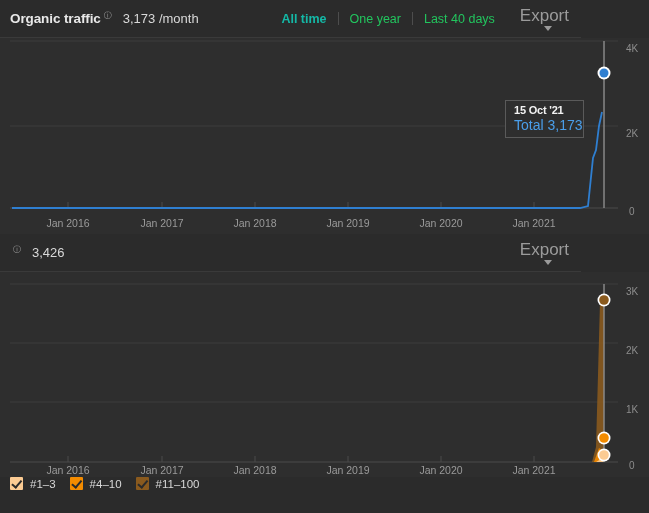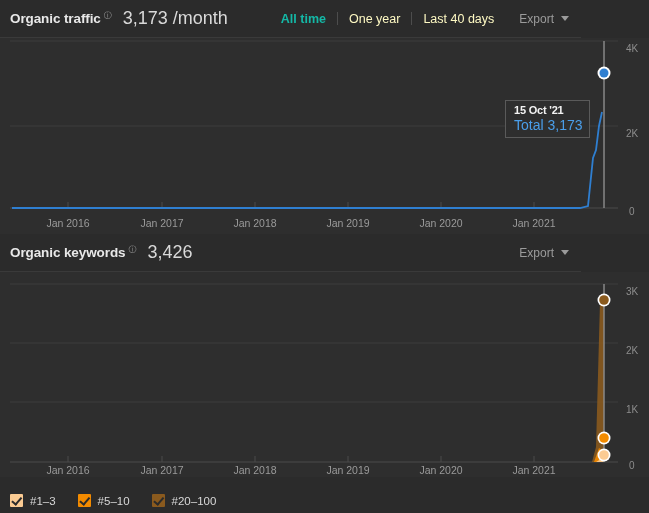--- a/index.html
+++ b/index.html
@@ -30,52 +30,53 @@
   .info-i {
     font-size: 8px;
     color: #9a9a9a;
     margin-left: 3px;
     align-self: flex-start;
     margin-top: 10px;
     font-style: normal;
     cursor: default;
   }
   .sec-value {
-    font-size: 18px;
+    font-size: 13px;
     color: #d9d9d9;
     margin-left: 11px;
   }
   .head-right {
     margin-left: auto;
     display: flex;
     align-items: center;
   }
   .ranges { display: flex; align-items: center; }
   .range {
     font-size: 12.5px;
-    color: #fef9c3;
+    color: #22c55e;
     padding: 0 11px;
     cursor: pointer;
     white-space: nowrap;
   }
   .range.active {
     color: #14b8a6;
     font-weight: bold;
     cursor: default;
   }
   .range-sep {
     width: 1px; height: 13px;
     background: #4d4d4d;
   }
   .export {
     display: flex; align-items: center;
     margin-left: 14px;
-    font-size: 12px;
+    font-size: 17px;
     color: #9b9b9b;
     cursor: pointer;
+    flex-direction: column;
   }
   .caret {
     margin-left: 7px;
     width: 0; height: 0;
     border-left: 4px solid transparent;
     border-right: 4px solid transparent;
     border-top: 5px solid #9b9b9b;
   }
 
   
@@ -93,31 +94,31 @@
     padding: 4px 8px 5px 8px;
     white-space: nowrap;
     pointer-events: none;
   }
   .tt-date {
     font-size: 11px;
     font-weight: bold;
     color: #f2f2f2;
     letter-spacing: -0.2px;
   }
-  .tt1 { top: 62px; left: 505px; padding: 3px 6px 4px 8px; }
+  .tt1 { top: 62px; left: 505px; padding: 3px 0 4px 8px; }
   .tt1-total { font-size: 14px; color: #4a9eea; margin-top: 1px; }
 
   
   .legend {
     height: 30px;
     display: flex;
-    align-items: flex-end;
+    align-items: flex-start;
     padding-left: 10px;
     background: #2b2b2b;
-    gap: 22px;
+    gap: 14px;
   }
   .leg-item {
     display: flex;
     align-items: center;
     cursor: pointer;
     user-select: none;
   }
   .cbox {
     width: 13px; height: 13px;
     border-radius: 1px;
@@ -201,21 +202,20 @@
     <div class="tt tt1">
       <div class="tt-date">15 Oct '21</div>
       <div class="tt1-total"><span>Total</span> <span>3,173</span></div>
     </div>
   </div>
 </div>
 
 <div class="panel">
 
   <div class="sec-head">
-    <span class="sec-title">Organic keywords</span>
     <i class="info-i">ⓘ</i>
     <span class="sec-value">3,426</span>
 
     <div class="head-right">
       <div class="export">
         <span>Export</span>
         <span class="caret"></span>
       </div>
     </div>
   </div>
@@ -264,20 +264,20 @@
 
   </div>
 
   <div class="legend">
     <div class="leg-item">
       <span class="cbox" style="background:#fbcb93"></span>
       <span class="leg-label">#1–3</span>
     </div>
     <div class="leg-item">
       <span class="cbox" style="background:#f38b00"></span>
-      <span class="leg-label">#5–10</span>
+      <span class="leg-label">#4–10</span>
     </div>
     <div class="leg-item">
       <span class="cbox" style="background:#8a5a1e"></span>
-      <span class="leg-label">#20–100</span>
+      <span class="leg-label">#11–100</span>
     </div>
   </div>
 </div>
 
 </body></html>

